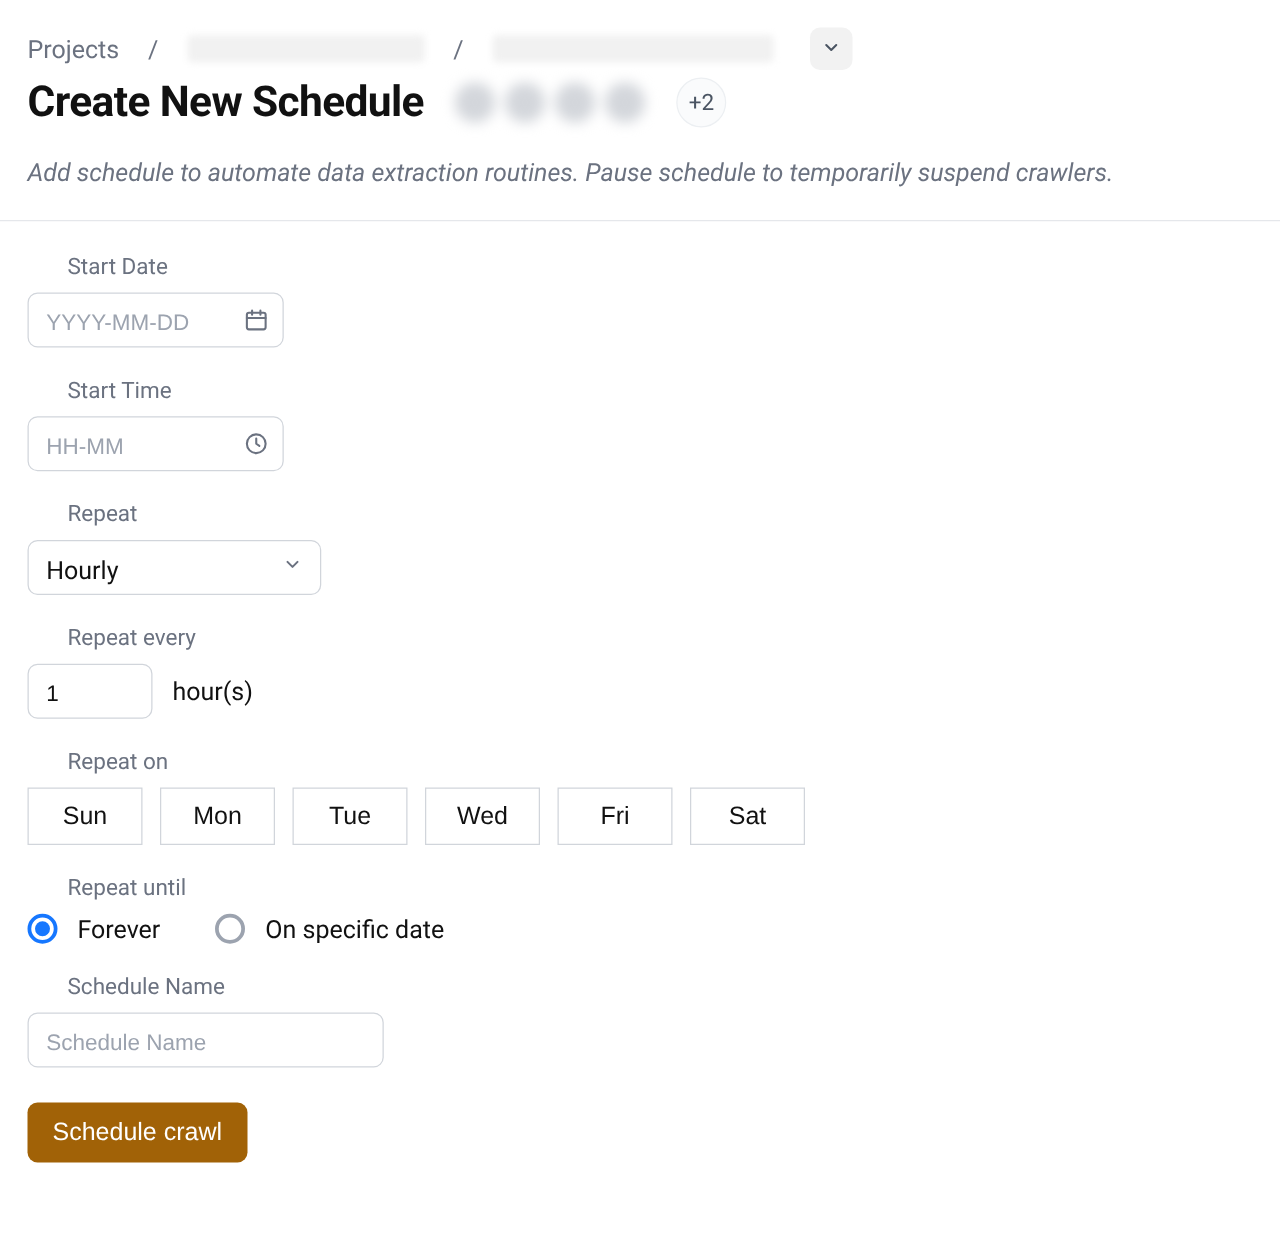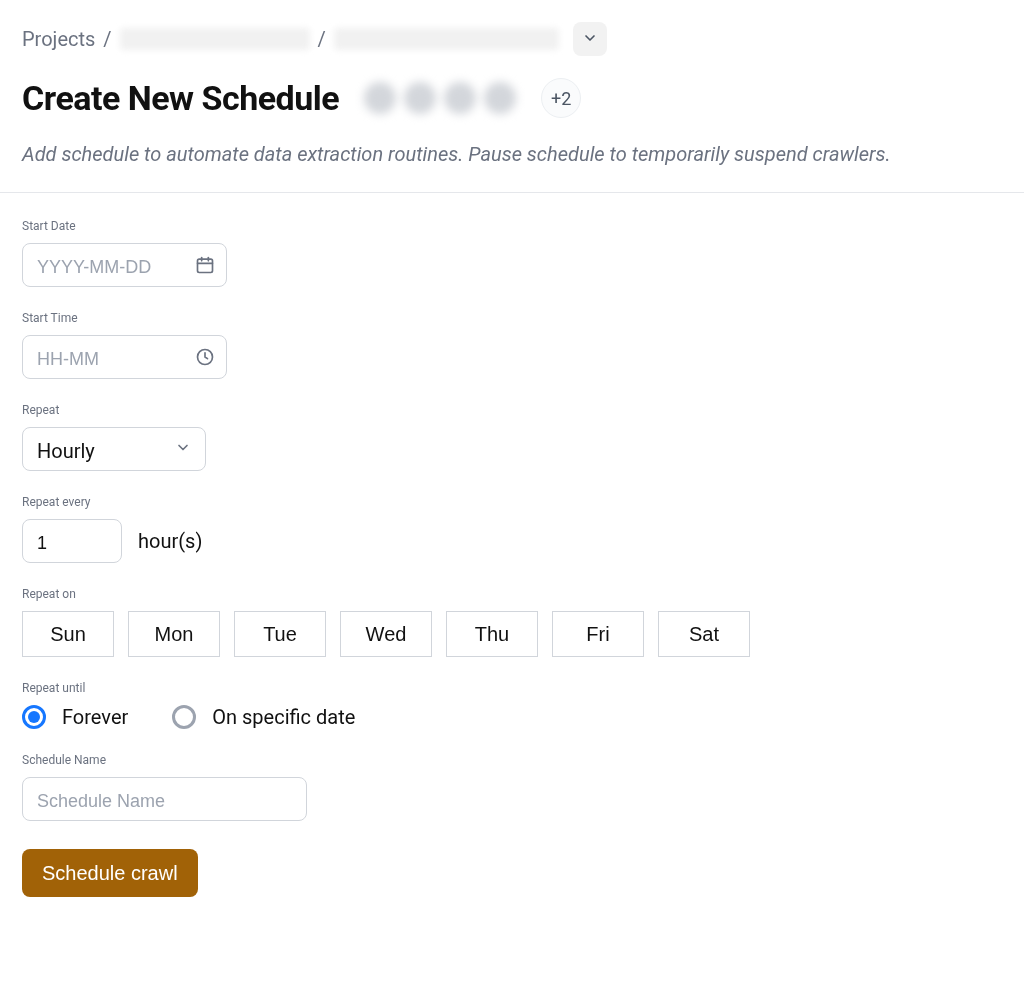--- a/index.html
+++ b/index.html
@@ -11,24 +11,24 @@
     color: #1a1a1a;
     width: 1024px;
   }
   .page {
     padding: 22px 22px 30px 22px;
   }
   
   .breadcrumb {
     display: flex;
     align-items: center;
-    gap: 8px;
+    gap: 23px;
     font-size: 20px;
     color: #6b7280;
-    margin-bottom: 22px;
+    margin-bottom: 6px;
   }
   .breadcrumb .sep { color: #6b7280; }
   .bc-placeholder {
     display: inline-block;
     background: #f1f1f1;
     border-radius: 4px;
     height: 22px;
     filter: blur(3px);
   }
   .bc-ph1 { width: 190px; }
@@ -91,23 +91,24 @@
   }
   .divider {
     border: none;
     border-top: 1px solid #e5e7eb;
     margin: 24px -22px 0 -22px;
   }
   
   .form { padding-top: 26px; }
   .field { margin-bottom: 24px; }
   .field-label {
-    font-size: 12px;
+    font-size: 18px;
     color: #6b7280;
     margin-bottom: 10px;
+    margin-left: 32px;
   }
   .input-wrap {
     position: relative;
     display: inline-block;
   }
   .text-input, .select-box {
     height: 44px;
     border: 1px solid #d1d5db;
     border-radius: 8px;
     padding: 4px 42px 0 14px;
@@ -125,21 +126,21 @@
     right: 12px;
     top: 50%;
     transform: translateY(-50%);
     color: #6b7280;
     display: inline-flex;
   }
   .select-box {
     display: inline-flex;
     align-items: center;
     cursor: pointer;
-    width: 184px;
+    width: 235px;
     position: relative;
   }
   .select-box .sel-text { color: #111; font-size: 20px; }
   .select-box .sel-chevron {
     position: absolute; right: 14px; top: 50%; transform: translateY(-50%);
   }
   .repeat-every-row {
     display: flex;
     align-items: center;
     gap: 16px;
@@ -279,21 +280,20 @@
     </div>
 
     
     <div class="field">
       <div class="field-label">Repeat on</div>
       <div class="days-row">
         <button type="button" class="day-btn">Sun</button>
         <button type="button" class="day-btn">Mon</button>
         <button type="button" class="day-btn">Tue</button>
         <button type="button" class="day-btn">Wed</button>
-        <button type="button" class="day-btn">Thu</button>
         <button type="button" class="day-btn">Fri</button>
         <button type="button" class="day-btn">Sat</button>
       </div>
     </div>
 
     
     <div class="field">
       <div class="field-label">Repeat until</div>
       <div class="radio-row">
         <div class="radio-item">

